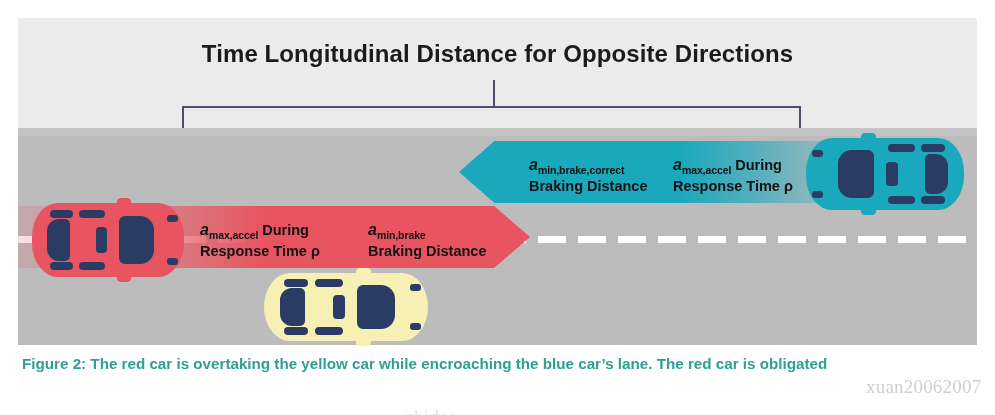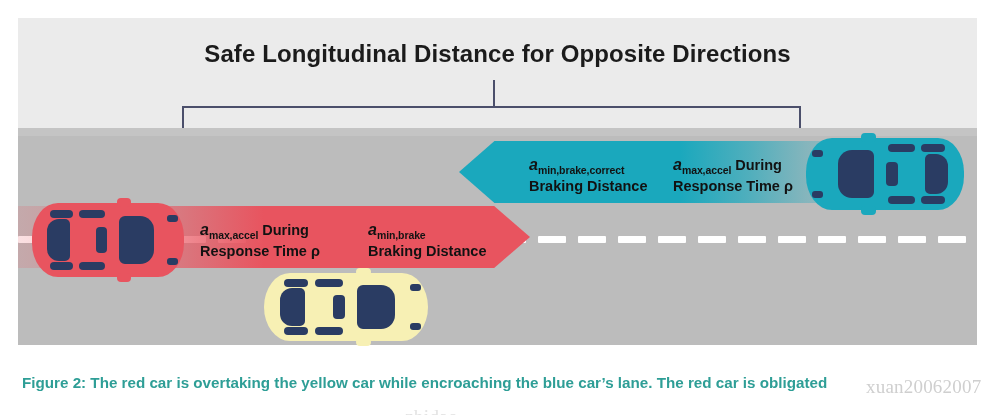--- a/index.html
+++ b/index.html
@@ -62,33 +62,33 @@
   
   .windshield{width:23%;height:66%;top:17%;border-radius:6px 14px 14px 6px;}
   .rearwindow{width:15%;height:56%;top:22%;border-radius:12px 5px 5px 12px;}
   .roofstrip{width:7.5%;height:34%;top:33%;border-radius:4px;}
   .sidewin-t{height:11%;top:9%;border-radius:4px;}
   .sidewin-b{height:11%;bottom:9%;border-radius:4px;}
   .hlight{height:10%;border-radius:3px;}
 
   
   .caption{position:absolute;left:22px;top:352px;width:950px;
-           font-size:15.2px;font-weight:bold;color:#2e9e96;line-height:1.52;margin-top:19px;}
+           font-size:15.2px;font-weight:bold;color:#2e9e96;line-height:1.52;}
   .watermark{position:absolute;left:866px;top:376px;font-family:"Liberation Serif",serif;
              font-size:19px;color:#cfcfcf;letter-spacing:.2px;}
   .watermark2{position:absolute;left:405px;top:372px;font-family:"Liberation Serif",serif;
              font-size:19px;color:#e3e3e3;letter-spacing:.4px;margin-top:34px;}
 </style>
 </head>
 <body>
 
 <div class="figure">
 
   <div class="header-panel"></div>
-  <div class="title">Safe Longitudinal Distance for Opposite Directions</div>
+  <div class="title">Time Longitudinal Distance for Opposite Directions</div>
 
   <div class="bracket-stem"></div>
   <div class="bracket-h"></div>
   <div class="bracket-left"></div>
   <div class="bracket-right"></div>
   <div class="arrowhead ah-left"></div>
   <div class="arrowhead ah-right"></div>
 
   <div class="road">
     <div class="road-top-shade"></div>

